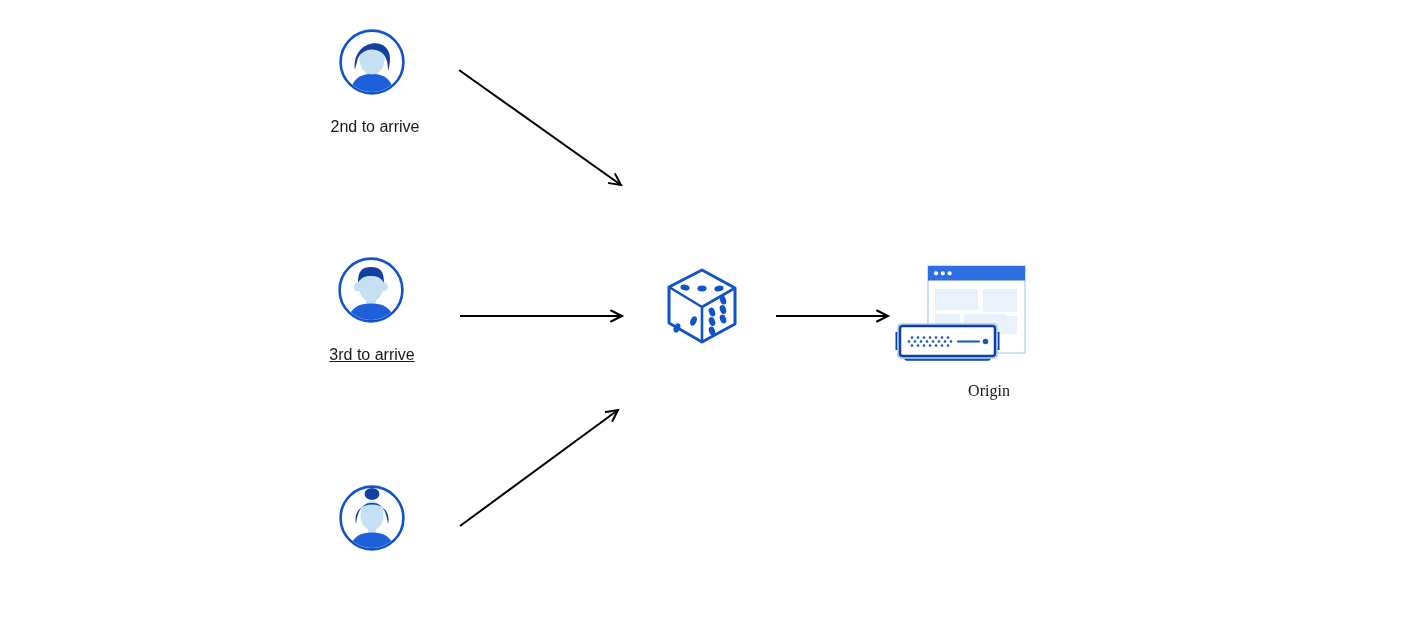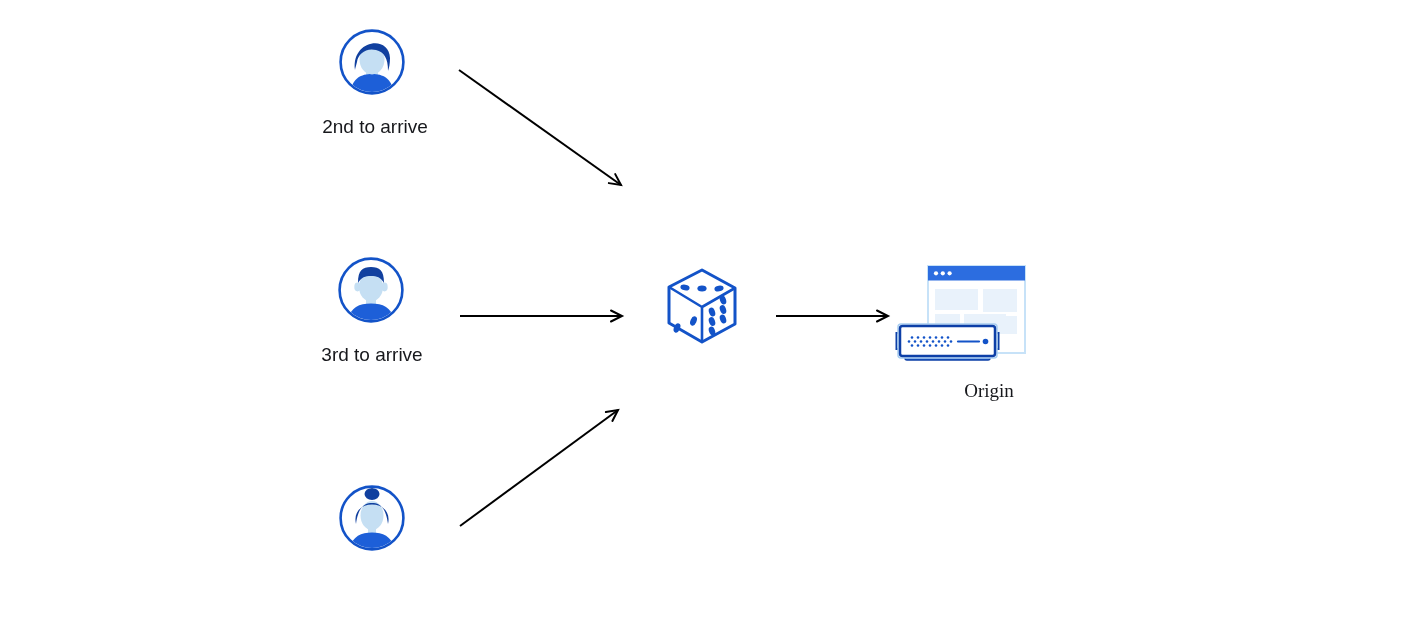--- a/index.html
+++ b/index.html
@@ -9,21 +9,21 @@
     position:relative;
     width:1405px; height:633px;
     background:#ffffff;
     overflow:hidden;
   }
   .abs { position:absolute; }
   .node-label {
     position:absolute;
     width:170px;
     text-align:center;
-    font-size:19px;
+    font-size:16px;
     line-height:23px;
     color:#17181c;
   }
   svg { display:block; }
 </style>
 </head>
 <body>
 
 <div class="canvas">
 
@@ -68,21 +68,21 @@
       <g clip-path="url(#clipB)">
         <rect x="29" y="37" width="10" height="13" fill="#c5dff3"></rect>
         <path d="M10,68 C12,52 21,47.5 34,47.5 C47,47.5 56,52 58,68 Z" fill="#1d5fd8"></path>
         <ellipse cx="20.5" cy="31" rx="3.2" ry="4.4" fill="#c5dff3"></ellipse>
         <ellipse cx="47.5" cy="31" rx="3.2" ry="4.4" fill="#c5dff3"></ellipse>
         <ellipse cx="34" cy="31" rx="12" ry="14.5" fill="#c5dff3"></ellipse>
         <path d="M21,27 C21,14 25.5,11 34,11 C42.5,11 47,14 47,27 C43.5,21 40,20 34,20 C28,20 24.5,21 21,27 Z" fill="#11409f"></path>
       </g>
     </svg>
   </div>
-  <div class="node-label" style="left:287px;top:343px;">3rd to arrive</div>
+  <div class="node-label" style="left:287px;top:343px;text-decoration:underline;">3rd to arrive</div>
 
   <div class="abs" style="left:338px;top:484px;">
     <svg width="68" height="68" viewBox="0 0 68 68">
       <defs>
           <clipPath id="clipC">
             <circle cx="34" cy="34" r="30"></circle>
           </clipPath>
         </defs>
       <circle cx="34" cy="34" r="31.4" fill="#ffffff" stroke="#1353c8" stroke-width="2.6"></circle>
       <g clip-path="url(#clipC)">

